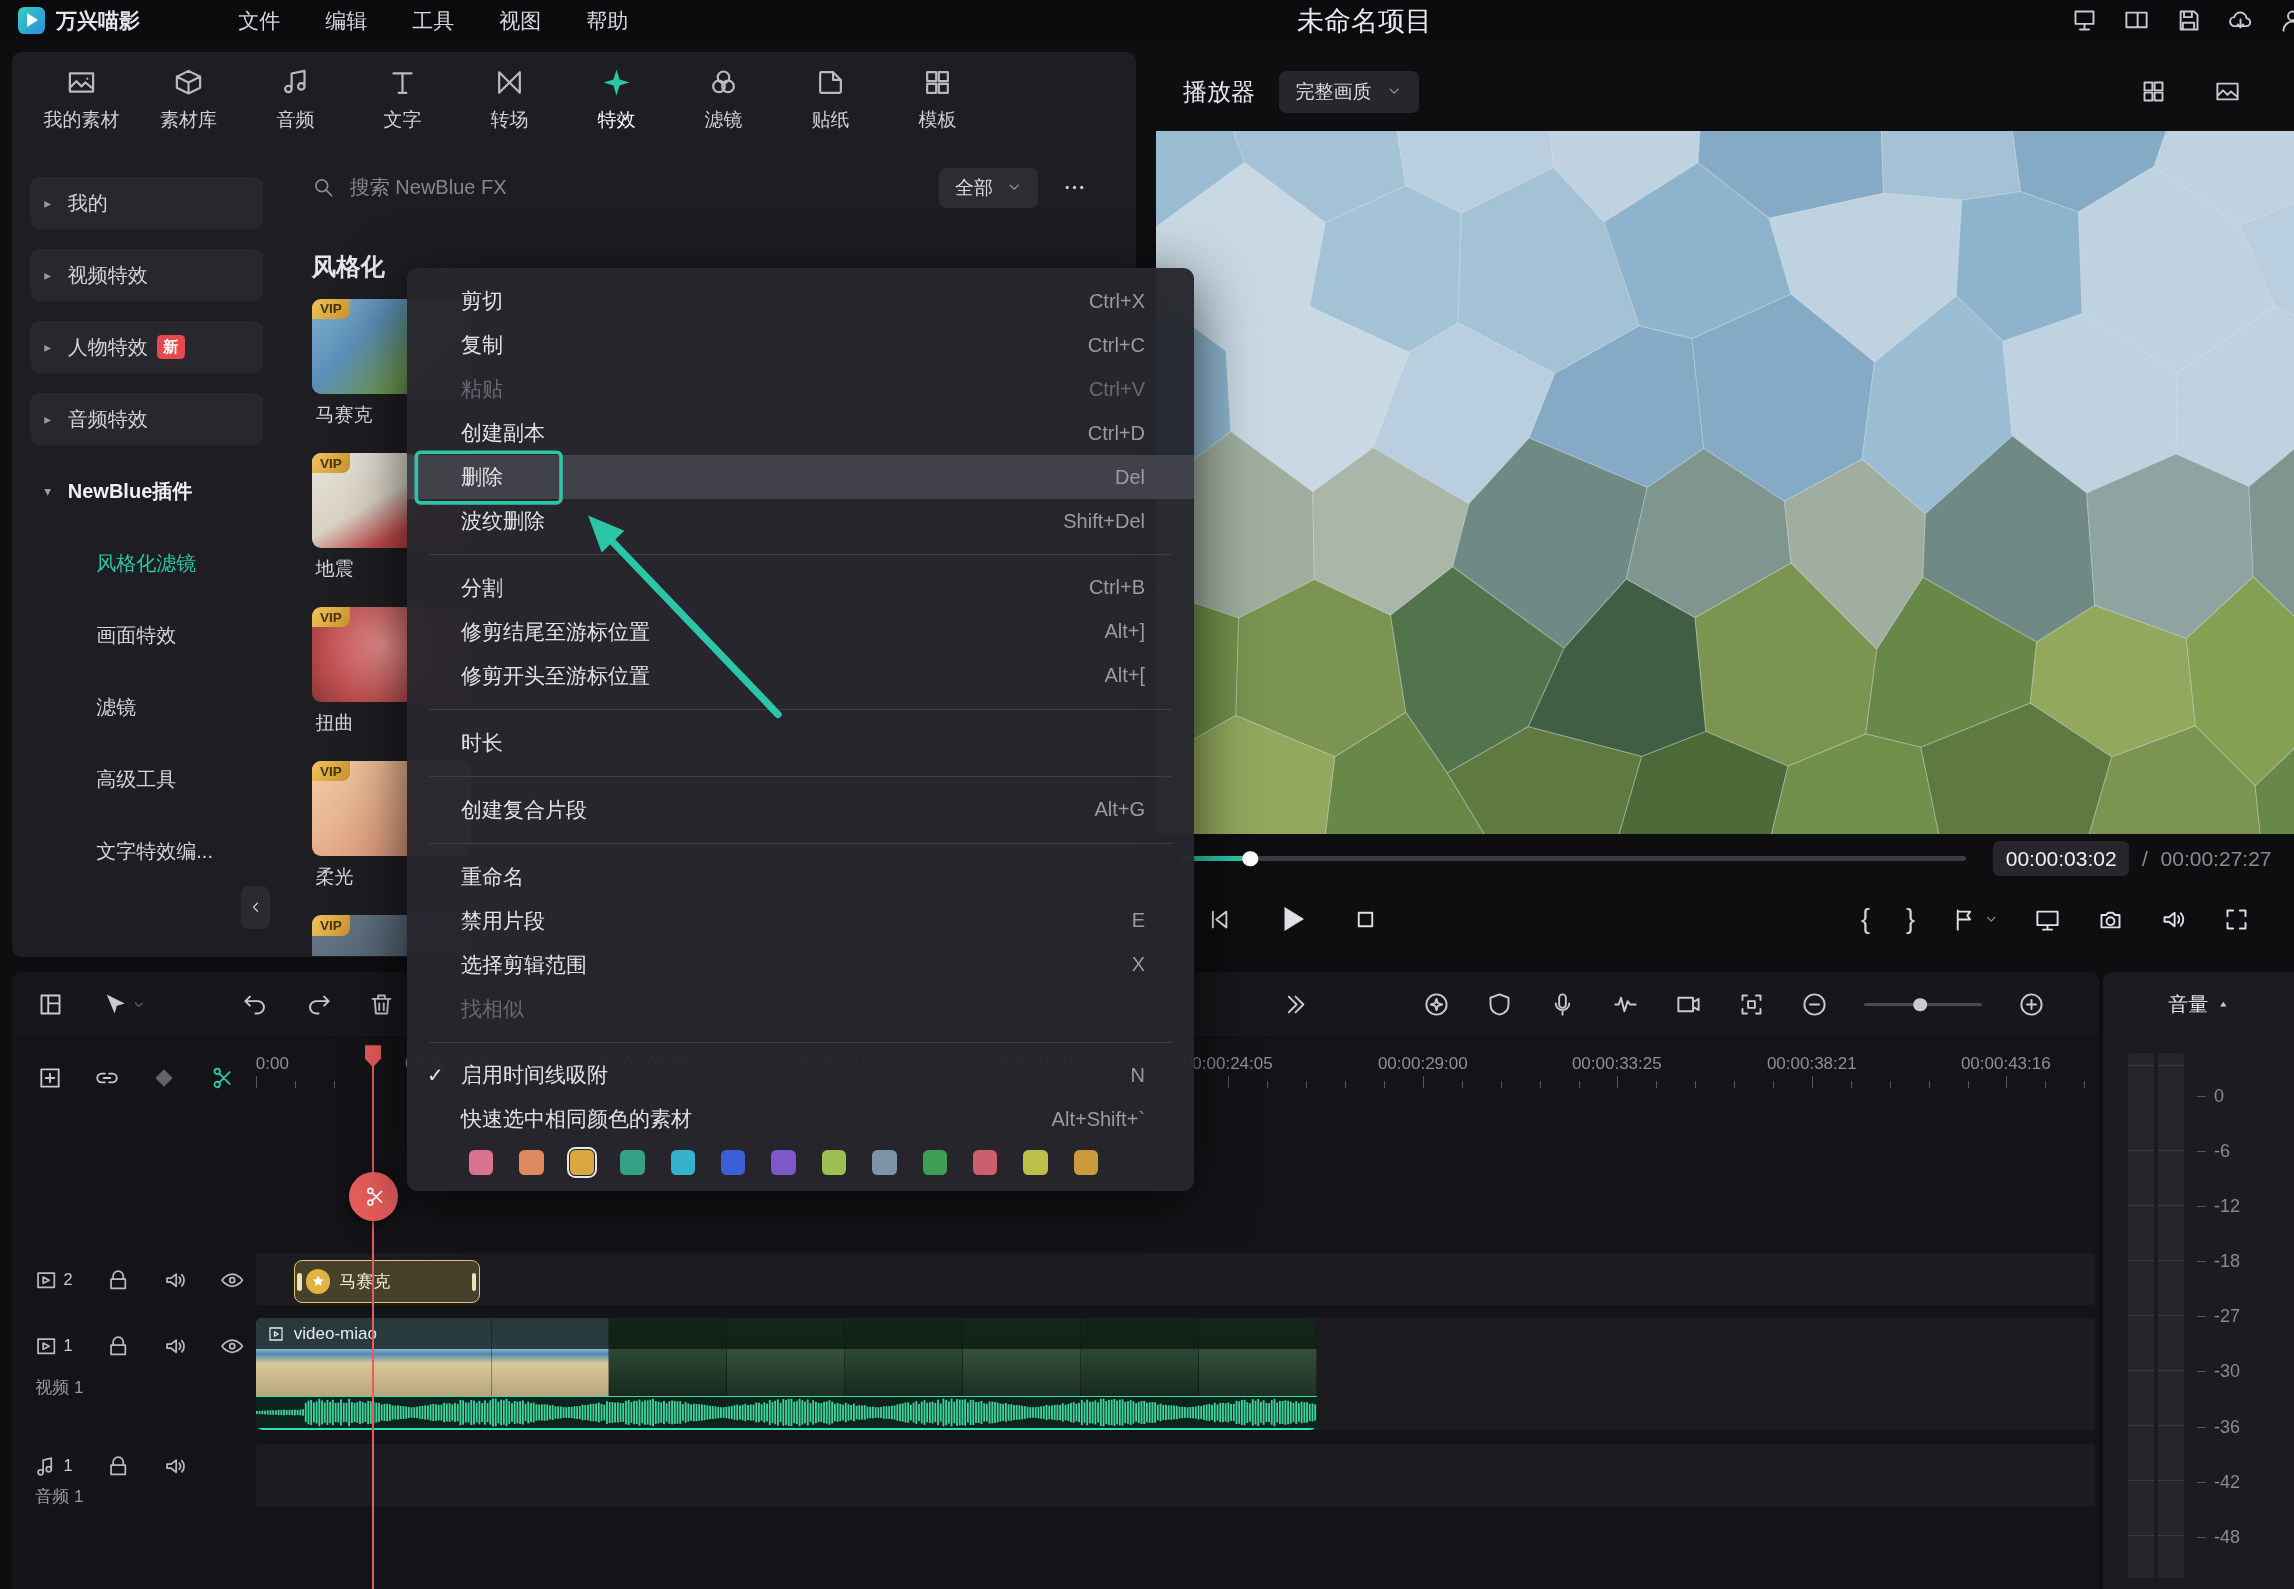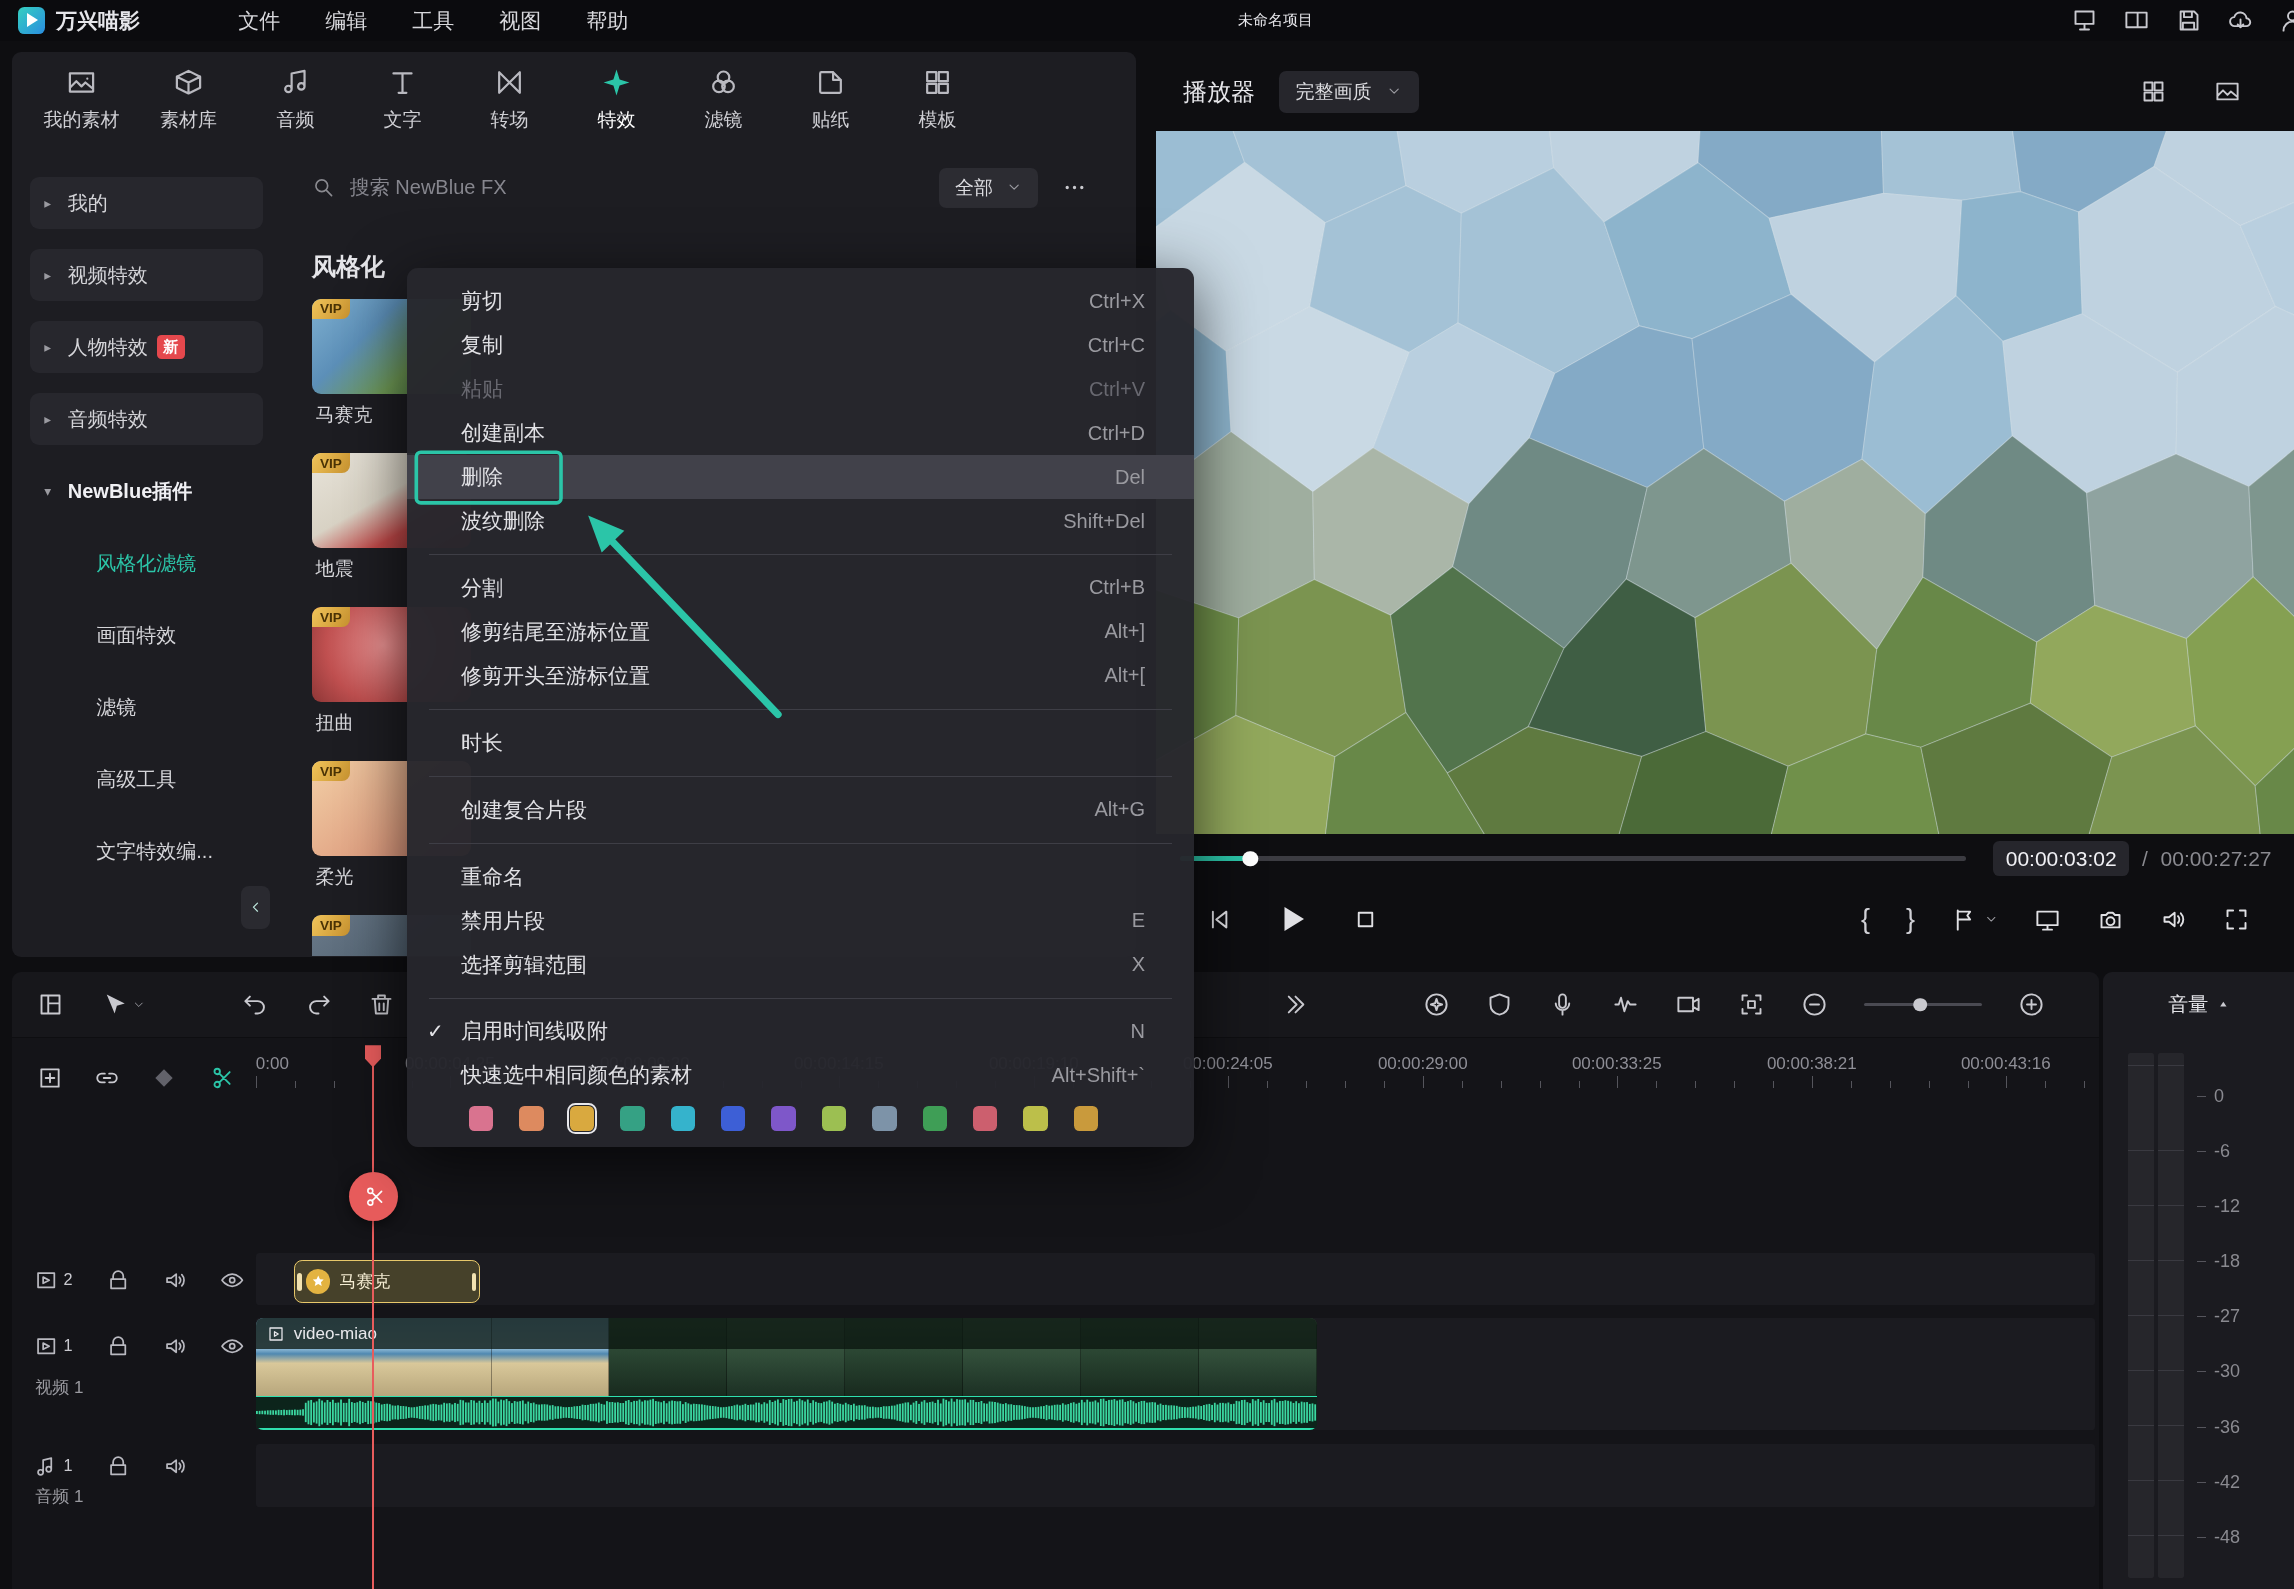--- a/index.html
+++ b/index.html
@@ -12,21 +12,21 @@
 [data-icon="more-icon"] svg{stroke-width:3.2}
 
 
 .topbar{position:absolute;left:0;top:0;width:2295px;height:41px;background:#0b0b0e;display:flex;align-items:center;padding:12px 18px;z-index:3}
 .logo{display:flex;align-items:center;gap:11px;width:185px}
 .logo-mark{width:27px;height:27px;border-radius:6.3px;background:linear-gradient(135deg,#35d0c0,#2a8de0);position:relative}
 .logo-mark:after{content:"";position:absolute;left:9px;top:6.3px;border-left:11px solid #fff;border-top:7.2px solid transparent;border-bottom:7.2px solid transparent}
 .logo-text{font-size:21px;font-weight:bold;white-space:nowrap}
 .menus{display:flex;margin-left:12.7px}
 .menu-item{font-size:21px;color:#d8d8dc;width:87px;text-align:center;cursor:default}
-.tb-title{position:absolute;left:1238px;font-size:15px;color:#e8e8ec;white-space:nowrap}
+.tb-title{position:absolute;left:1297px;font-size:27px;color:#e8e8ec;white-space:nowrap}
 .tb-icons{position:absolute;right:-11px;top:0;height:41px;display:flex;gap:25px;align-items:center}
 .tb-ic{width:27px;height:27px;color:#c9c9cf}
 
 
 .left-panel{position:absolute;left:11.8px;top:52px;width:1124px;height:905px;background:#1d1d22;border-radius:9px;overflow:hidden}
 .media-tabs{display:flex;padding:14.5px 7.2px 0 16.3px;height:92px}
 .mtab{width:107px;display:flex;flex-direction:column;align-items:center;gap:9px;color:#b9b9c0;cursor:pointer}
 .mtab .mtab-ic{width:31px;height:31px}
 .mtab-label{font-size:19px;color:#cfcfd4;white-space:nowrap}
 .mtab.active .mtab-ic{color:#2bc5a8}
@@ -1444,20 +1444,25 @@
           <span class="cm-short">E</span>
         </div>
 
         <div class="cm-row">
           <span class="cm-check"></span>
           <span class="cm-label">选择剪辑范围</span>
           <span class="cm-short">X</span>
         </div>
 
 
+        <div class="cm-row disabled">
+          <span class="cm-check"></span>
+          <span class="cm-label">找相似</span>
+          <span class="cm-short"></span>
+        </div>
 
         <div class="cm-row divider">
           
           
           
         </div>
 
         <div class="cm-row">
           <span class="cm-check">✓</span>
           <span class="cm-label">启用时间线吸附</span>

